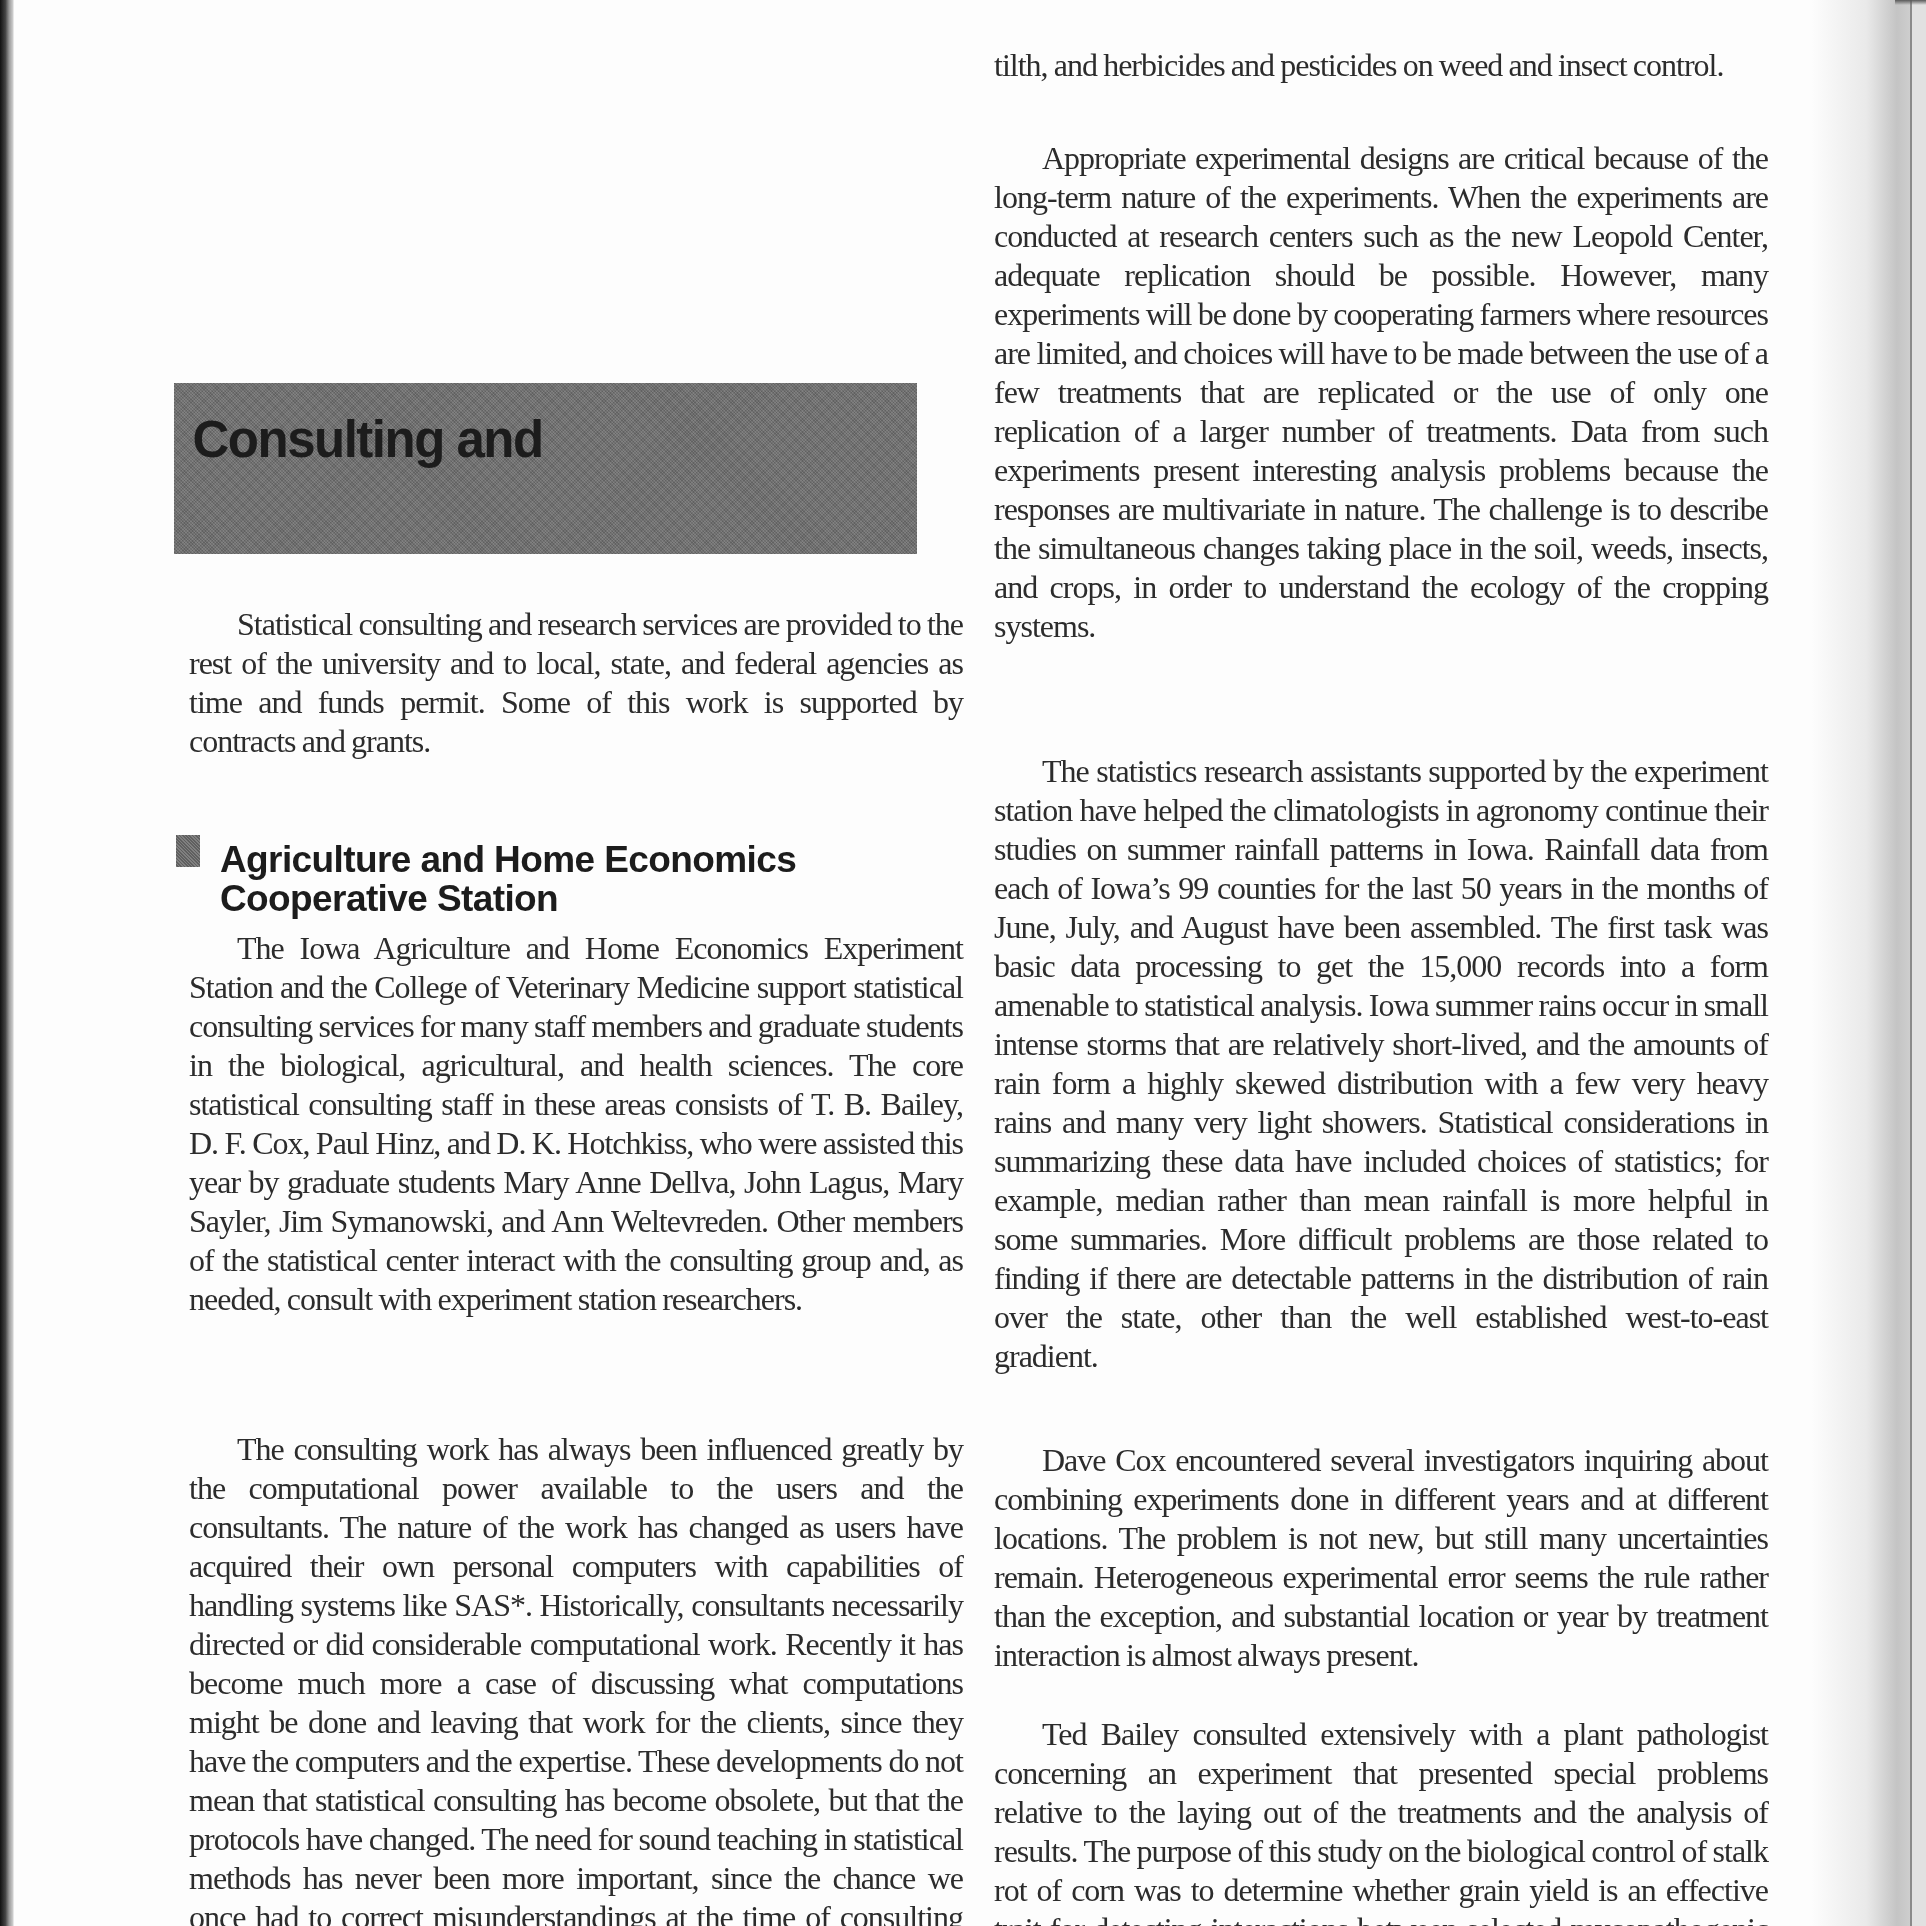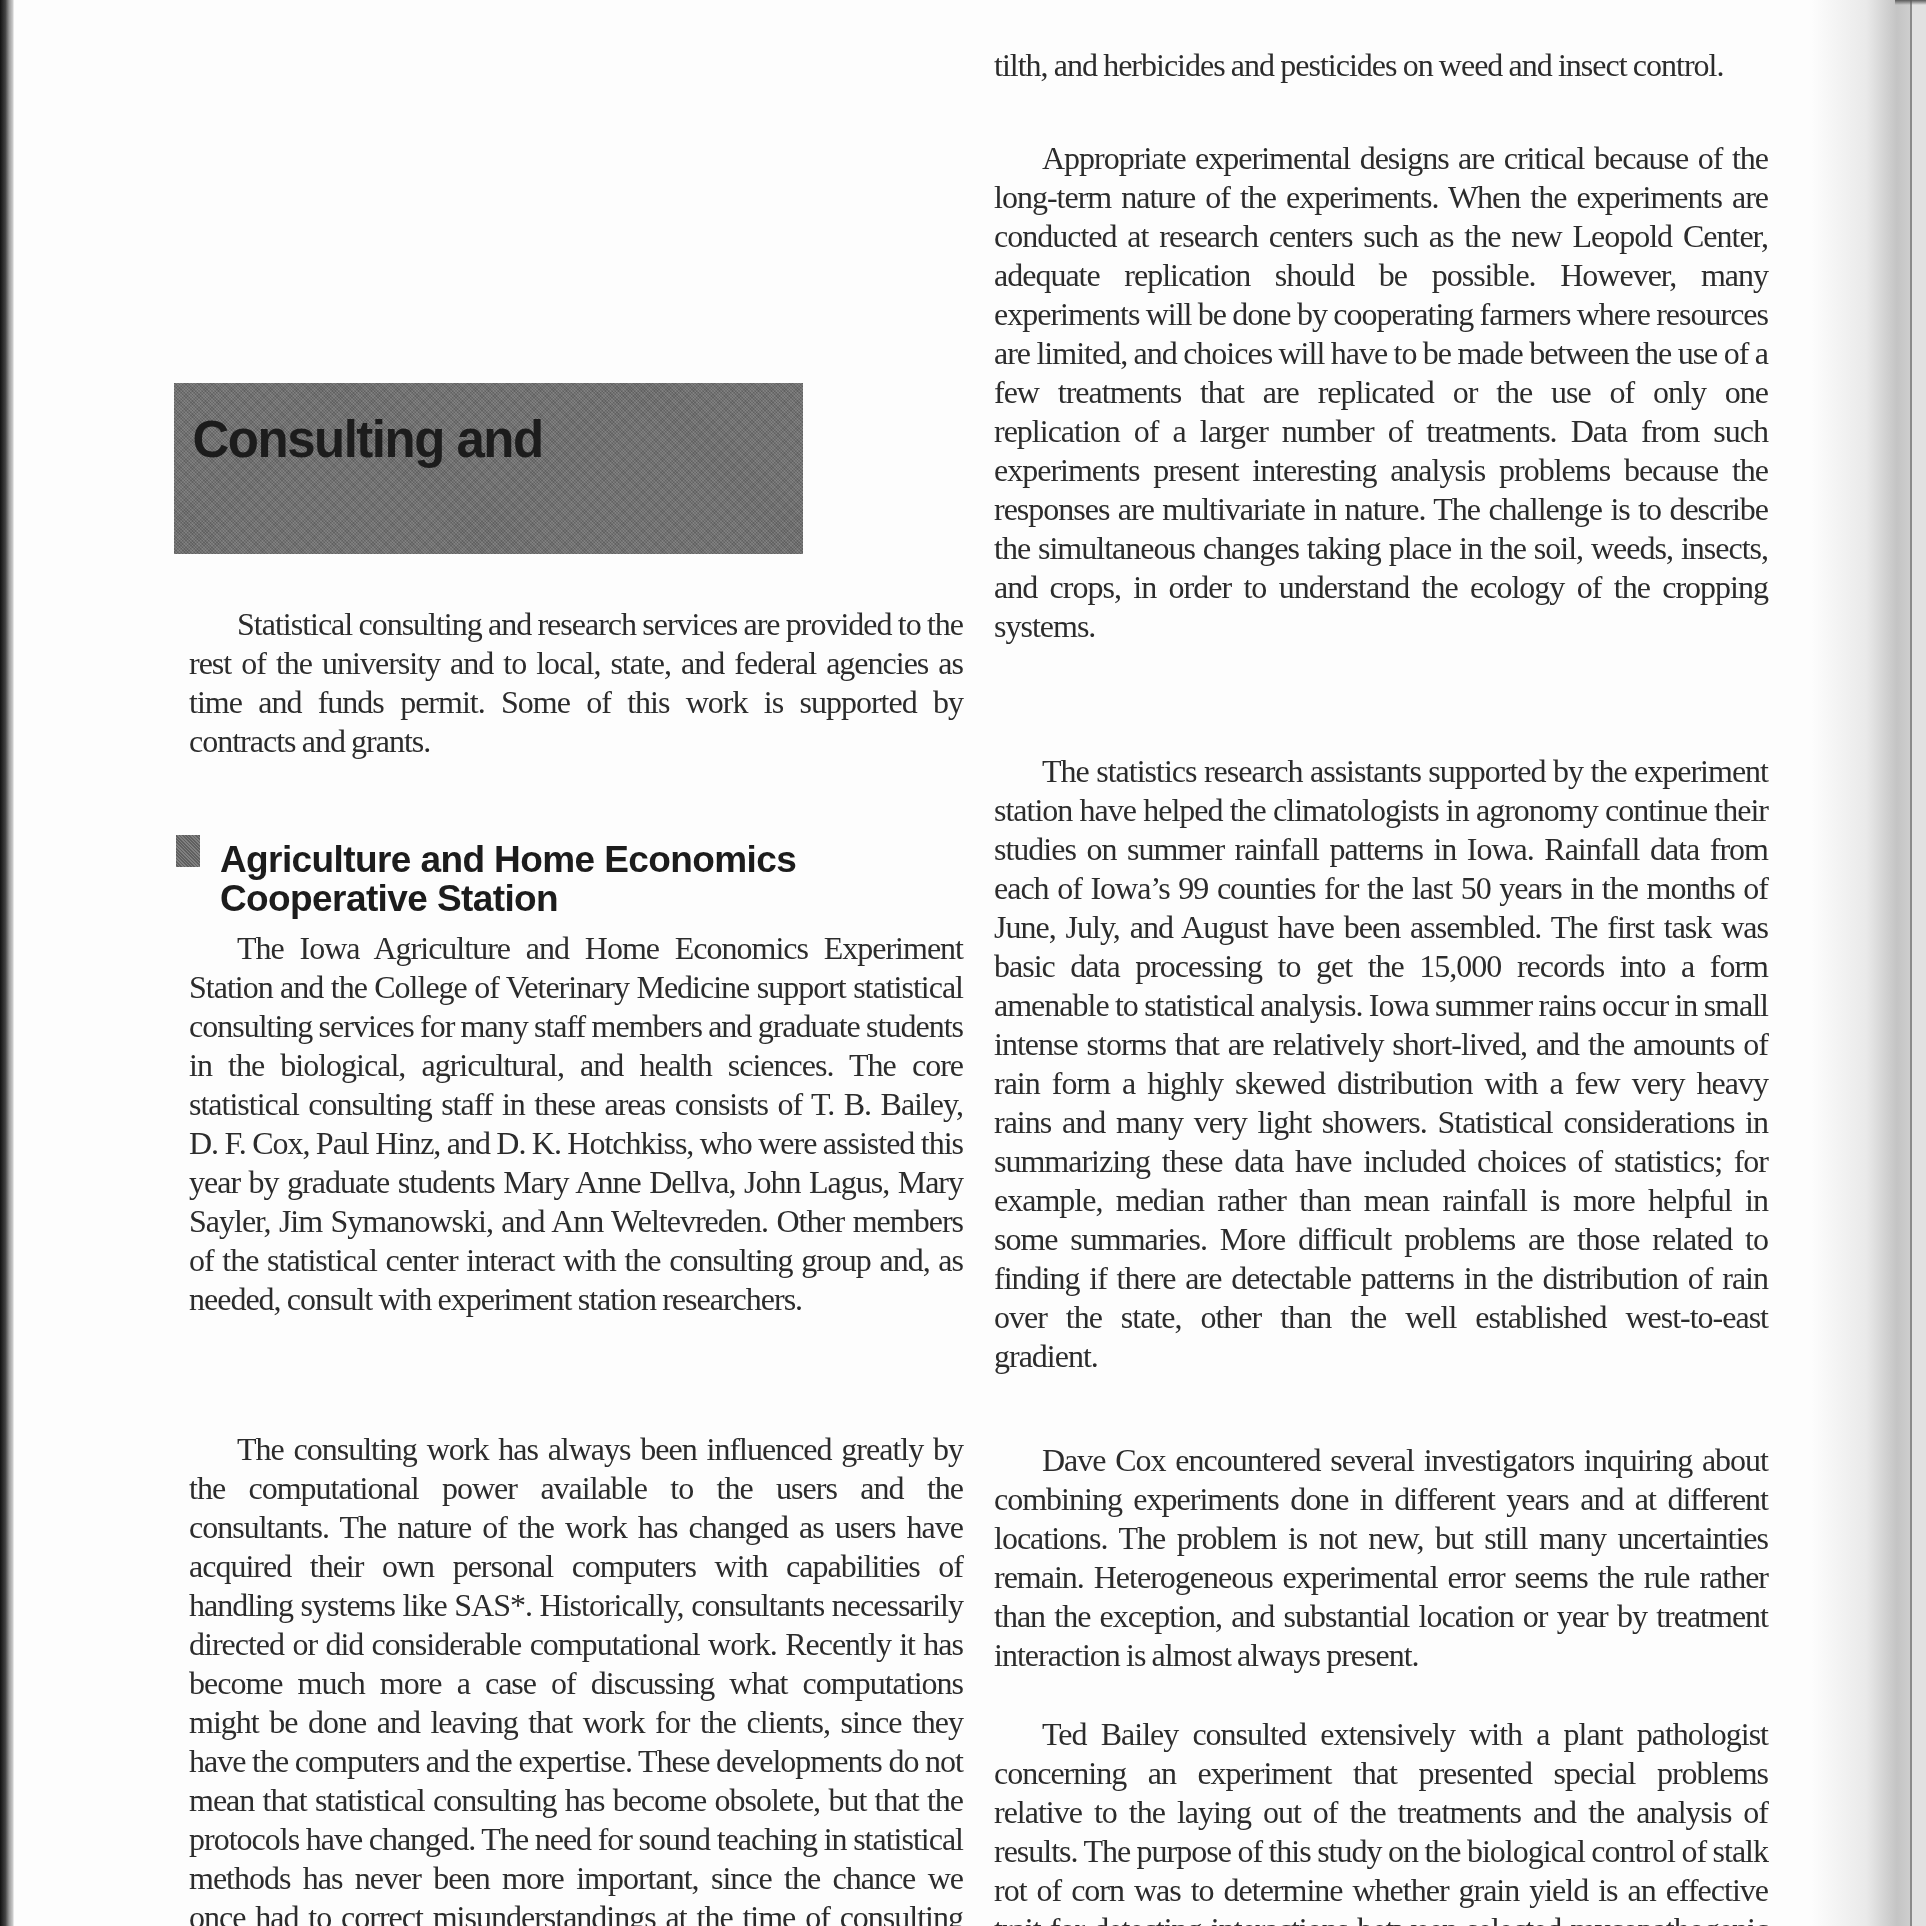--- a/index.html
+++ b/index.html
@@ -22,21 +22,21 @@
   }
   .next-page {
     position: absolute; left: 1911px; top: 0; width: 53px; height: 2531px; background: #e1e1e1;
   }
   .top-right-shadow {
     position: absolute; left: 1895px; top: 0; width: 69px; height: 5.4px;
     background: linear-gradient(to bottom, #5a5a5a, rgba(120,120,120,0));
   }
 
   .title-box {
-    position: absolute; left: 174px; top: 383px; width: 629px; height: 171px;
+    position: absolute; left: 174px; top: 383px; width: 743px; height: 171px;
     background-color: #6e6e6e;
     background-image:
       repeating-linear-gradient(45deg, rgba(255,255,255,0.07) 0 1.2px, rgba(0,0,0,0.07) 1.2px 2.3px),
       repeating-linear-gradient(-45deg, rgba(255,255,255,0.06) 0 1.2px, rgba(0,0,0,0.06) 1.2px 2.3px);
     text-align: right;
   }
   .title-box h1 {
     margin: 0; position: absolute; left: 18.5px; top: 31px;
     font-family: "Liberation Sans", "DejaVu Sans", sans-serif;
     font-weight: bold; font-size: 51px; line-height: 52px;

